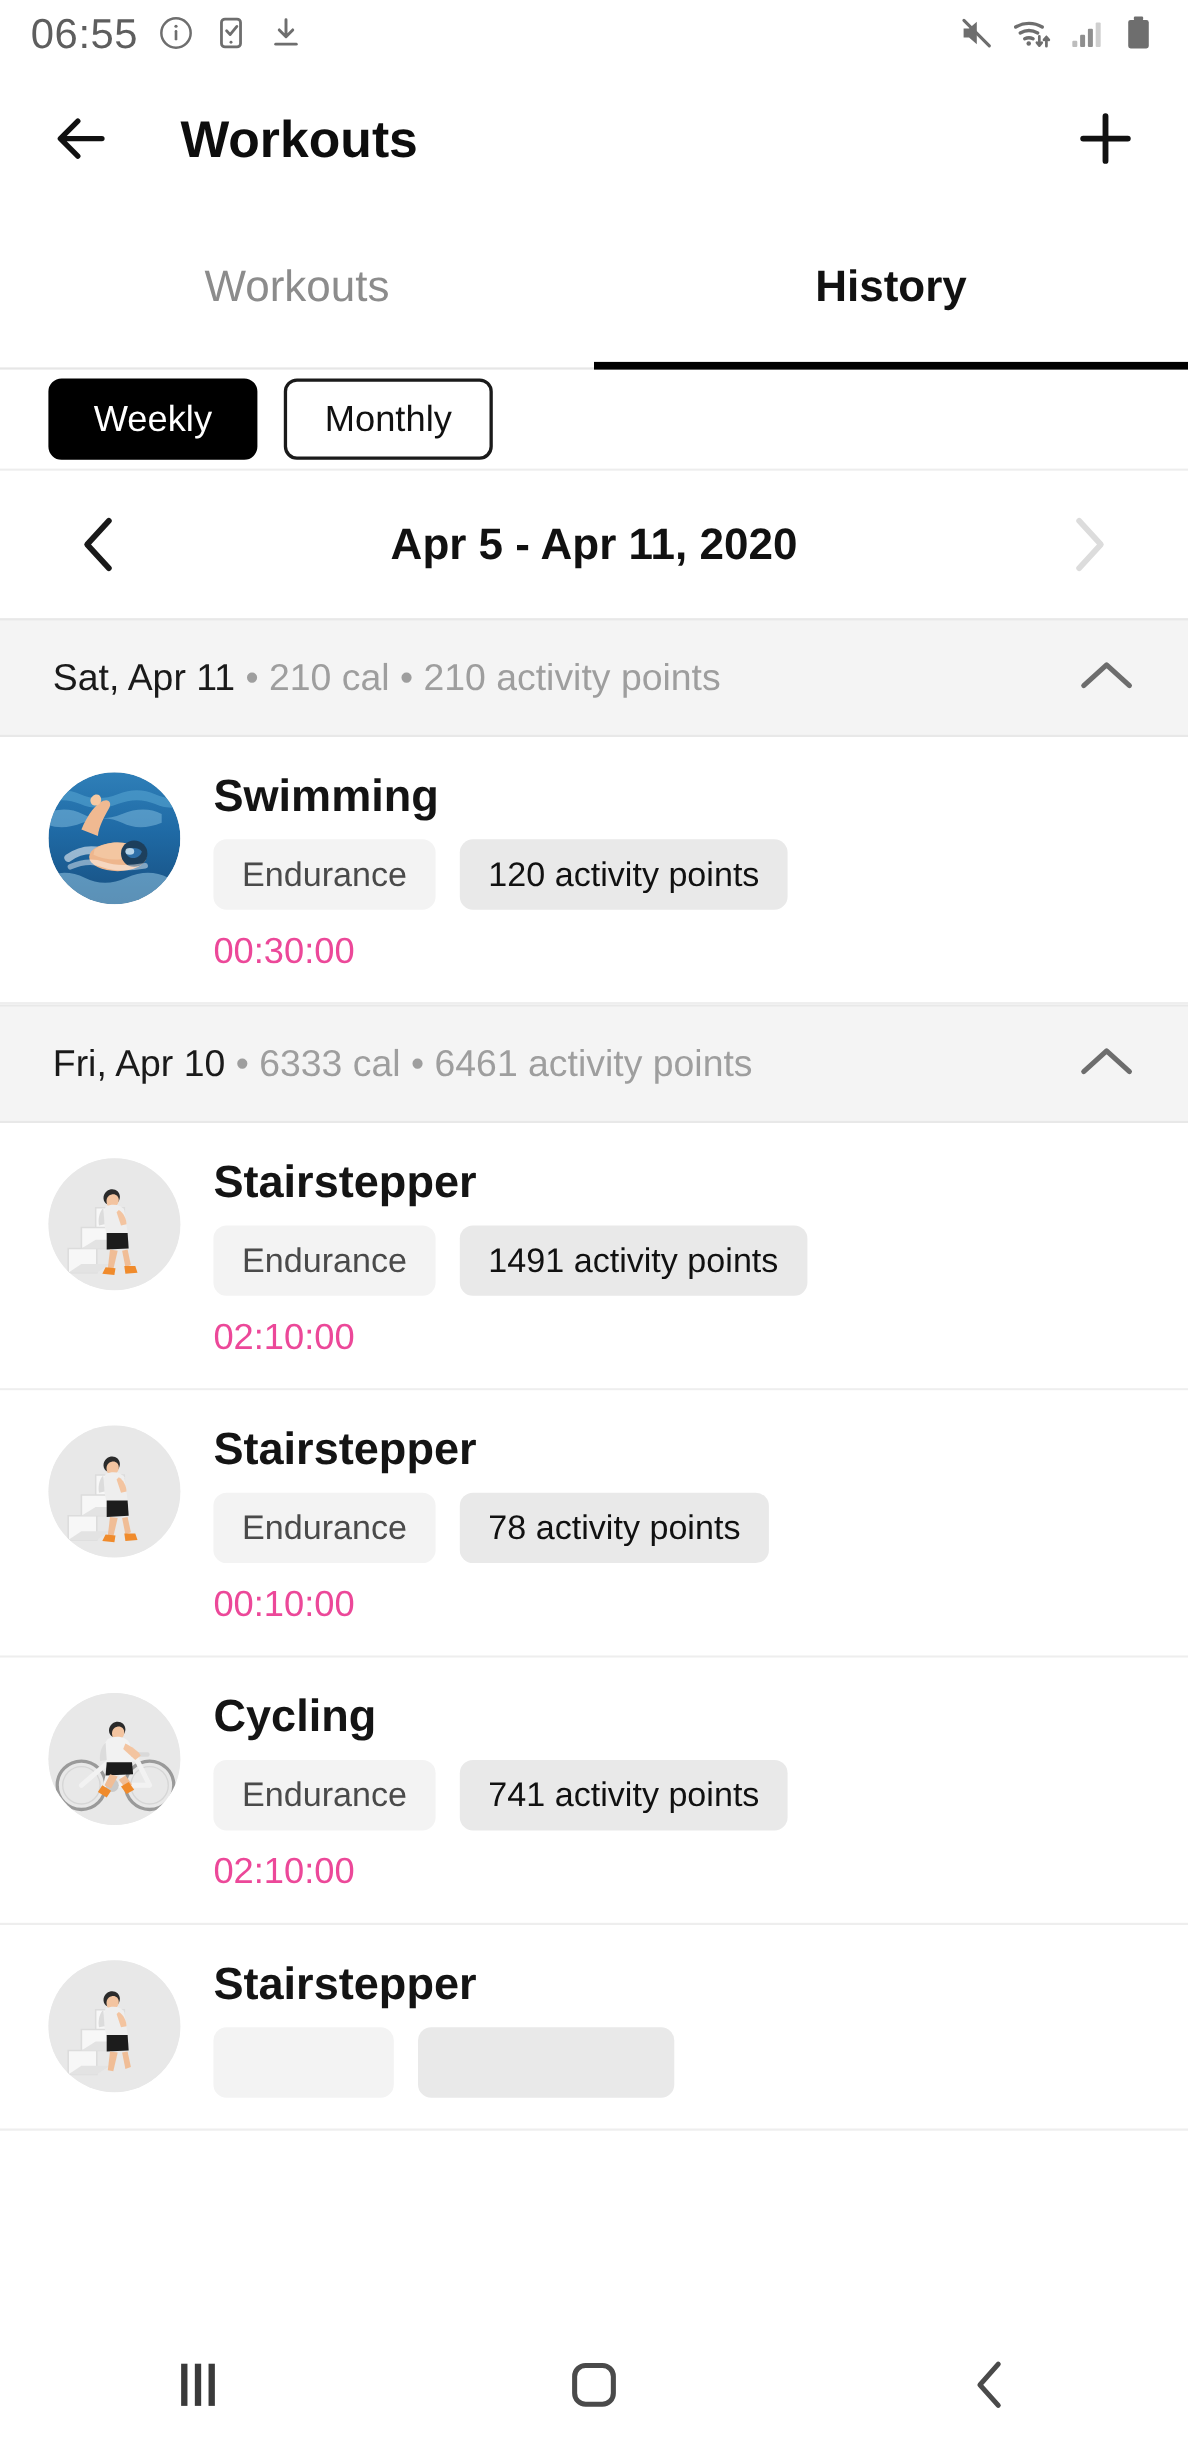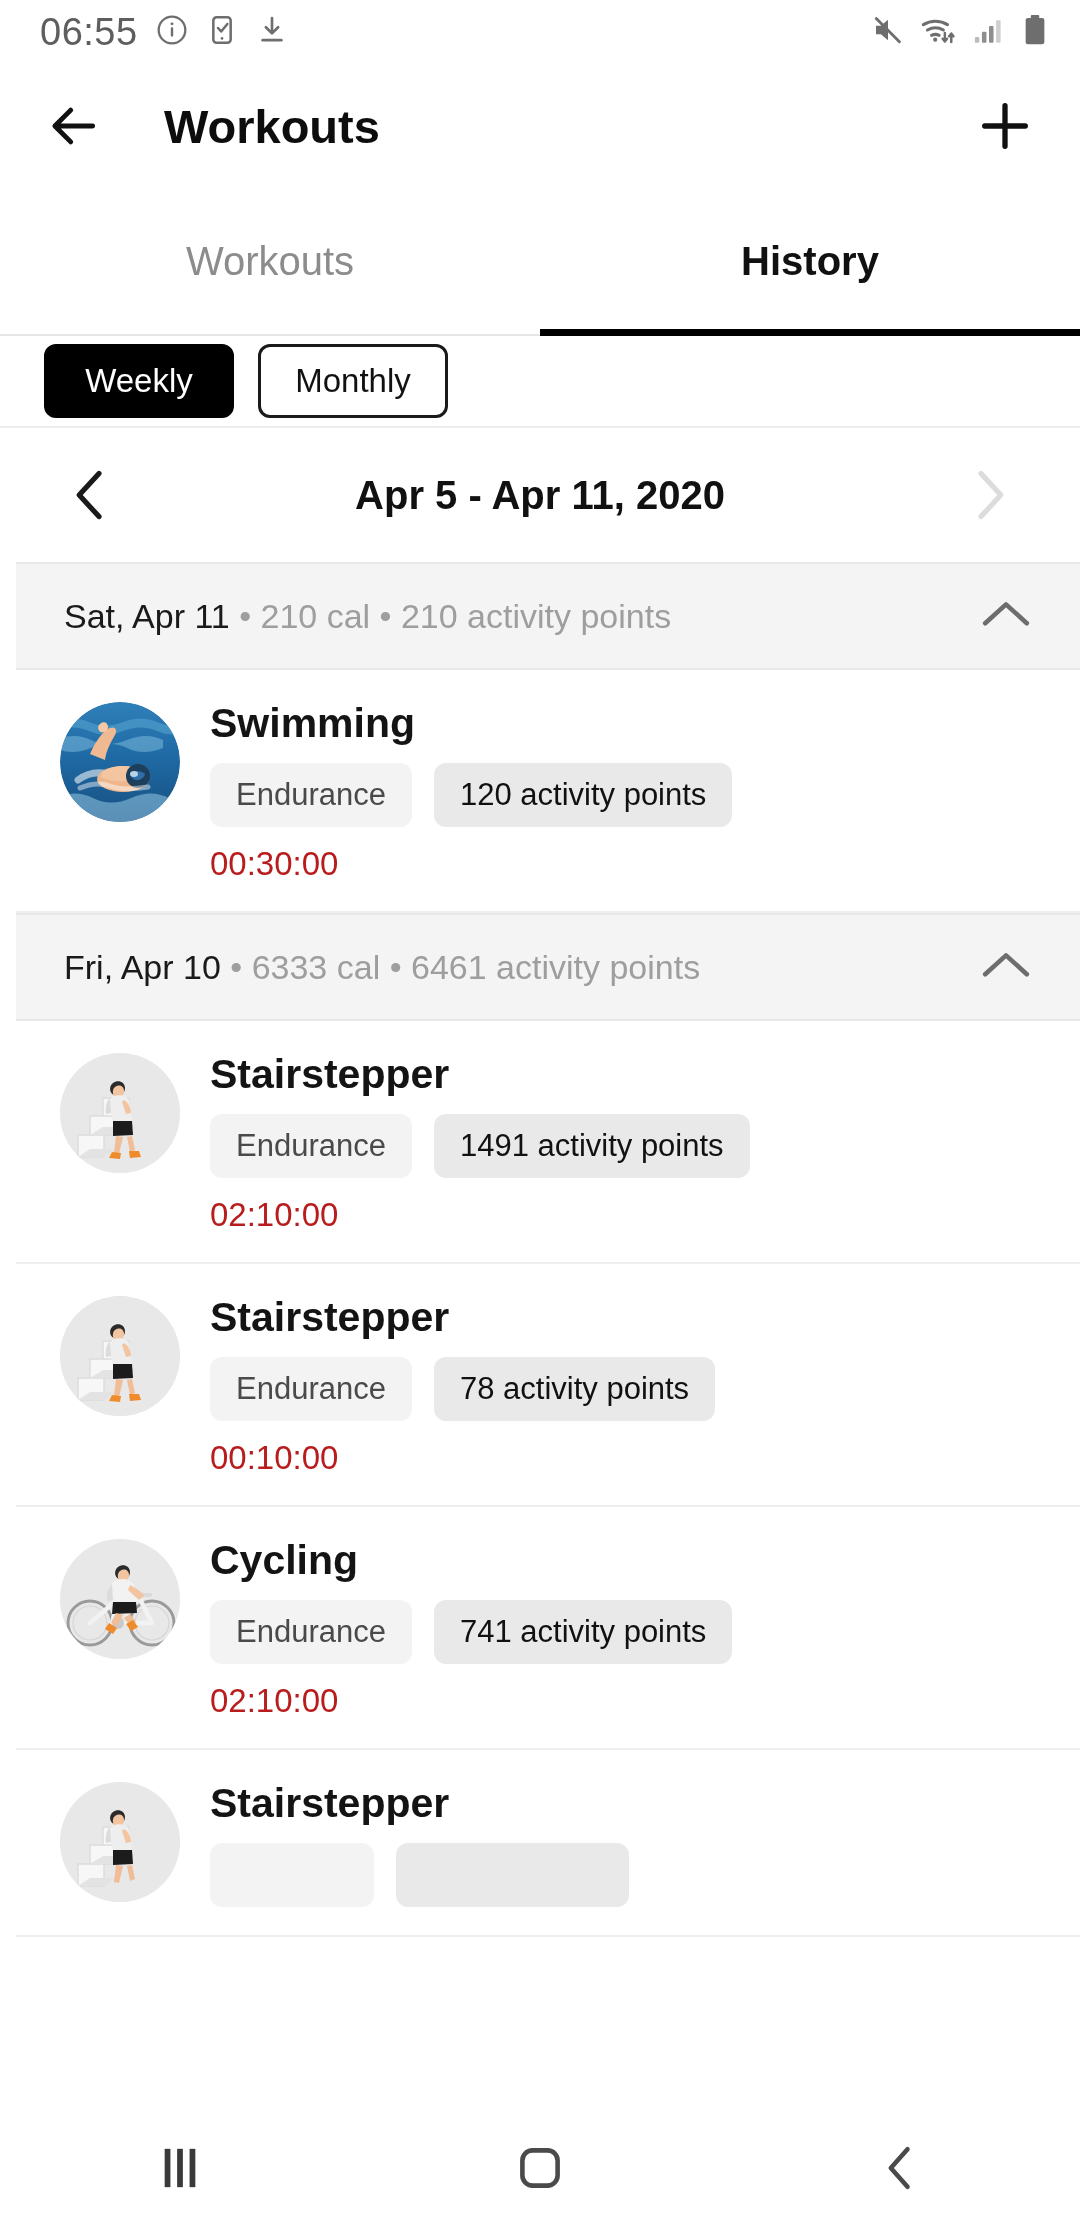--- a/index.html
+++ b/index.html
@@ -8,21 +8,21 @@
     background: #ffffff;
     font-family: "Liberation Sans", sans-serif;
     overflow: hidden;
   }
   body { position: relative; }
 
   
   .statusbar {
     height: 64px;
     display: flex; align-items: center;
-    padding: 0 30px 0 40px;
+    padding: 0 30px 0 28px;
     background: #ffffff;
   }
   .sb-left { display: flex; align-items: center; gap: 18px; }
   .sb-time { font-size: 38px; color: #5e5e5e; letter-spacing: 0.5px; font-weight: 400; }
   .sb-right { margin-left: auto; display: flex; align-items: center; gap: 14px; }
   .sb-ico { display: block; }
 
   
   .appbar {
     height: 124px;
@@ -107,32 +107,32 @@
   .wbody { margin-left: 30px; flex: 1; min-width: 0; }
   .wtitle { font-size: 41px; font-weight: 700; color: #141414; line-height: 1.05; }
   .chips { display: flex; gap: 22px; margin-top: 18px; }
   .chip {
     height: 64px; display: flex; align-items: center;
     padding: 0 26px; border-radius: 12px; font-size: 31px;
     white-space: nowrap;
   }
   .chip.kind   { background: #f3f3f3; color: #4a4a4a; }
   .chip.points { background: #e9e9e9; color: #111111; }
-  .wdur { margin-top: 18px; font-size: 33px; color: #b91c1c; }
+  .wdur { margin-top: 18px; font-size: 33px; color: #ec4899; }
 
   
   .navbar {
     position: absolute; left: 0; right: 0; bottom: 0;
     height: 104px; display: flex; align-items: center;
     justify-content: space-around;
     pointer-events: none;
   }
   .nav-ico { width: 150px; display: flex; align-items: center; justify-content: center; }
 
-  .scroll-area { position: relative; padding-left: 16px; }
+  .scroll-area { position: relative; }
 </style>
 </head>
 <body>
 
 <div class="statusbar">
   <div class="sb-left">
     <span class="sb-time">06:55</span>
     <span class="sb-ico">
       <svg width="32" height="32" viewBox="0 0 24 24">
           <circle cx="12" cy="12" r="10" fill="none" stroke="#6e6e6e" stroke-width="1.7"></circle>

